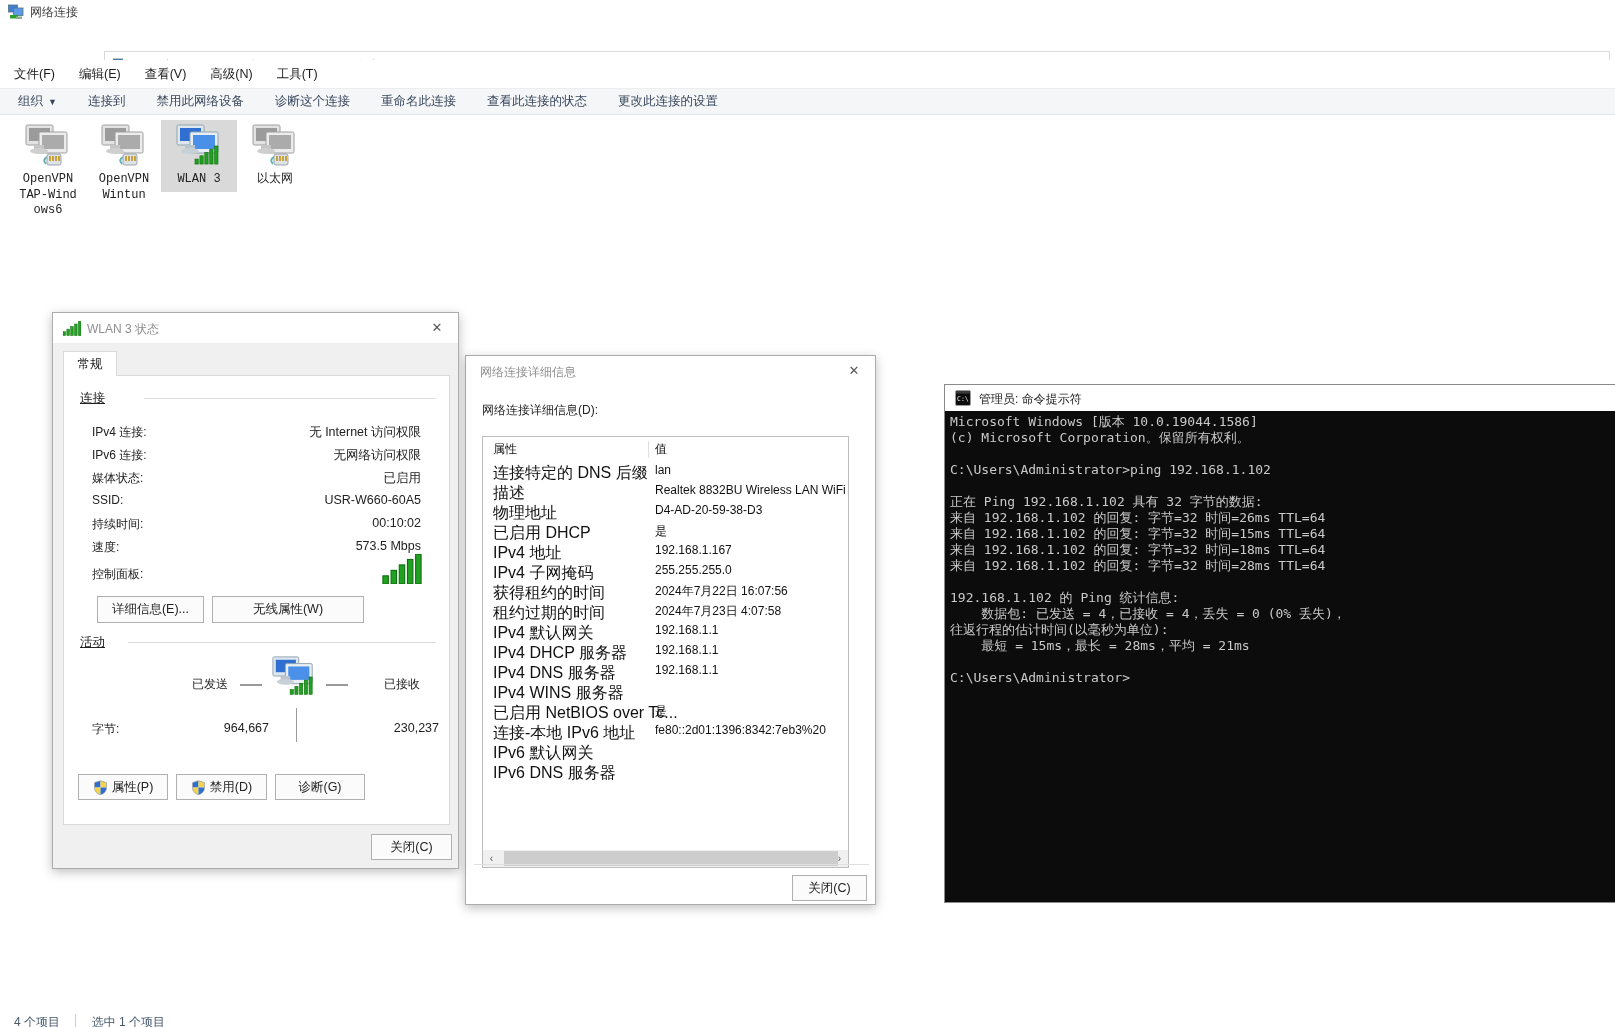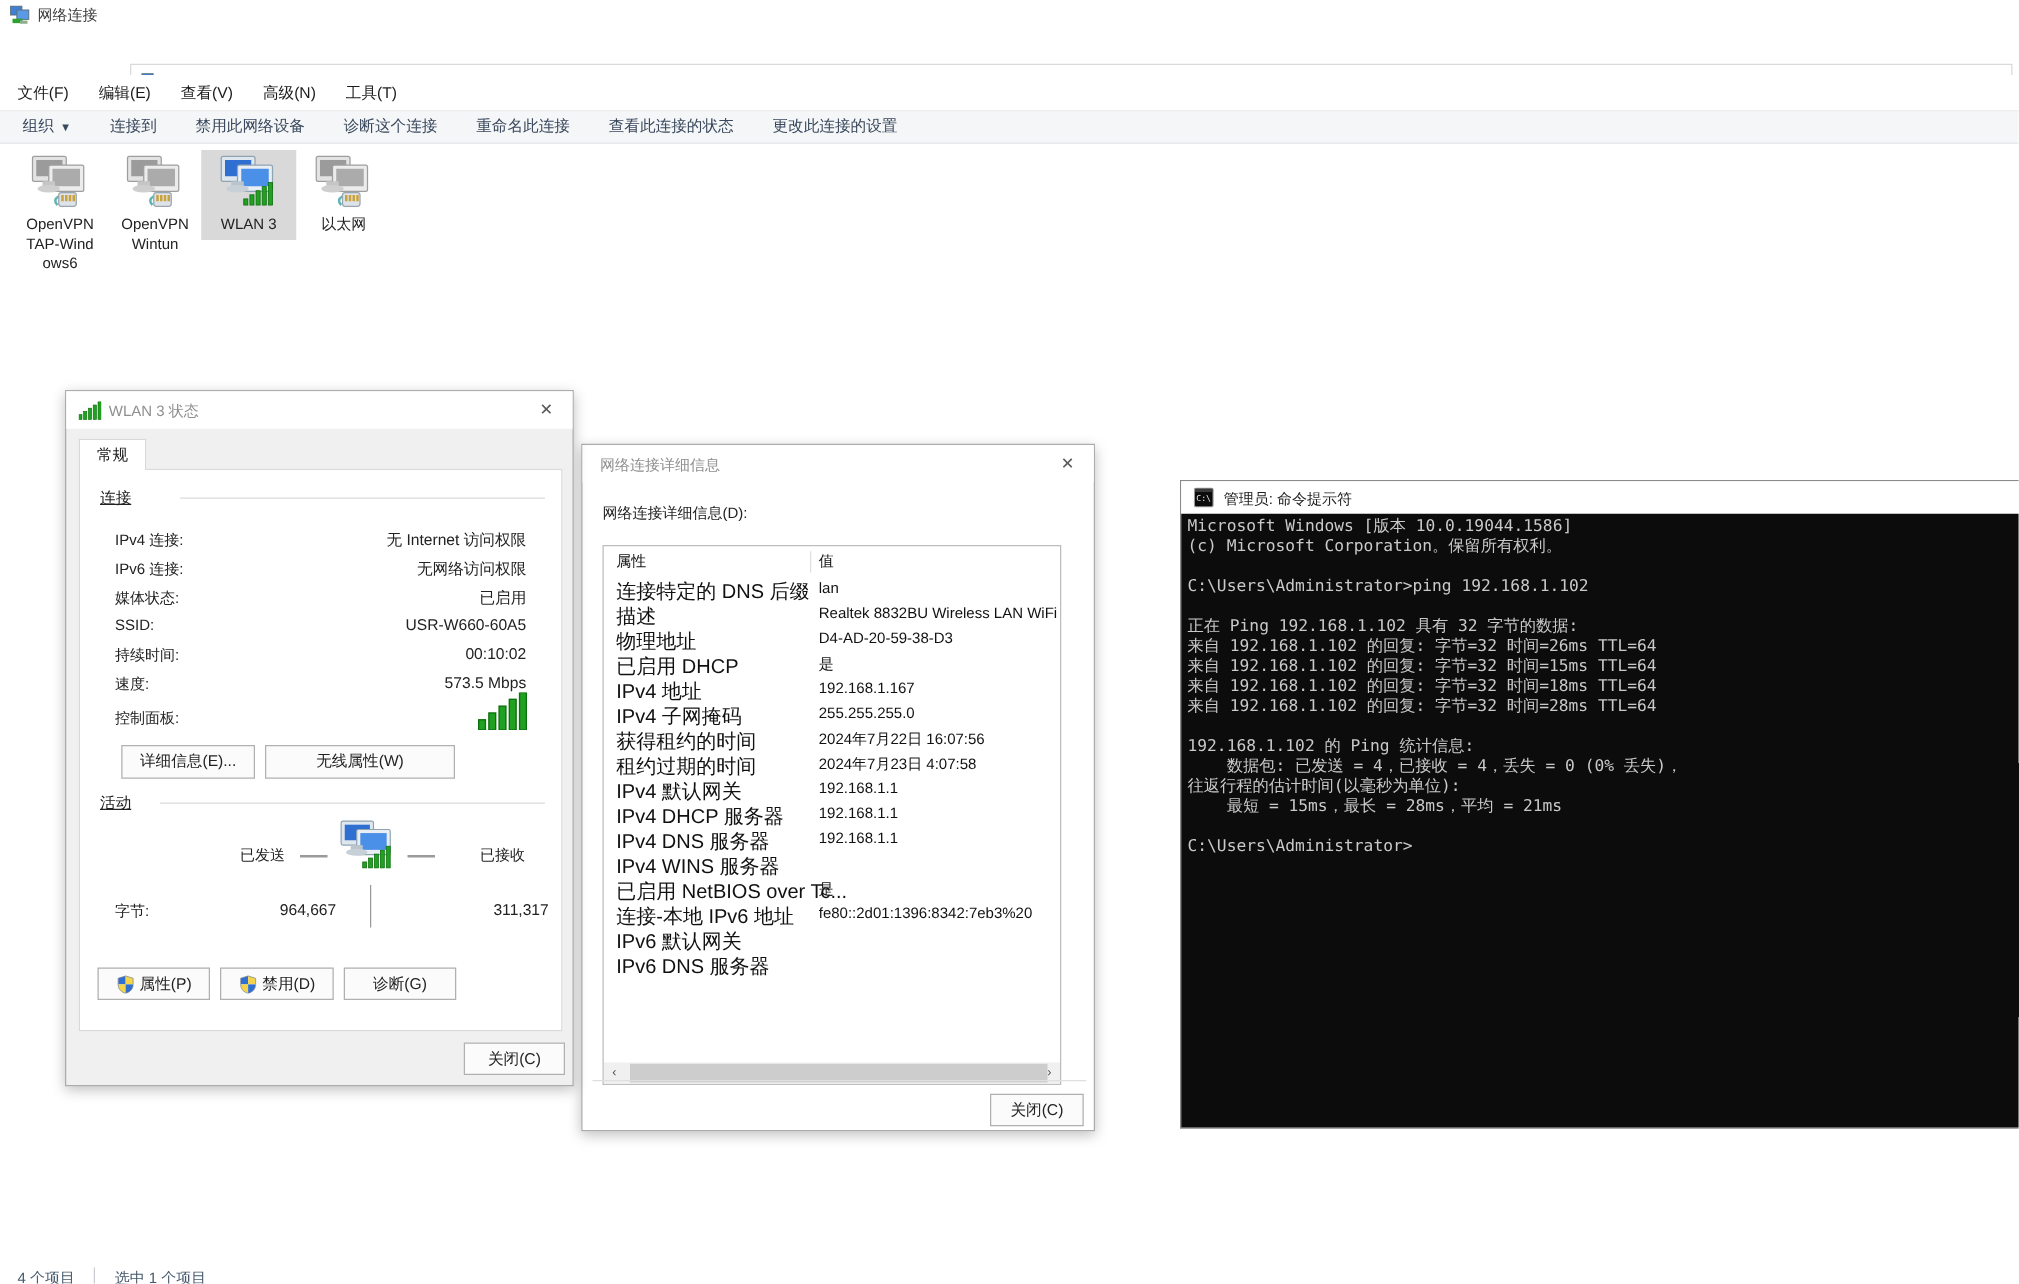--- a/index.html
+++ b/index.html
@@ -18,21 +18,21 @@
               display:flex;align-items:center;padding-left:8px;box-sizing:border-box;}
   .crumbsep{color:#8a8a8a;font-size:12px;margin:0 9px;}
   .crumb{font-size:12.5px;color:#333;}
   .menubar{left:0;top:60px;width:1615px;height:28px;background:#fff;display:flex;align-items:center;padding-left:14px;box-sizing:border-box;}
   .menuitem{font-size:12.5px;color:#1b1b1b;margin-right:24px;}
   .toolbar{left:0;top:88px;width:1615px;height:27px;background:#f5f6f7;border-top:1px solid #ebedef;border-bottom:1px solid #e3e6e9;
            display:flex;align-items:center;padding-left:18px;box-sizing:border-box;}
   .toolitem{font-size:12.5px;color:#39485c;margin-right:31px;white-space:nowrap;}
   .caret{font-size:9px;color:#39485c;margin-left:5px;}
   
-  .fitem{top:120px;width:76px;text-align:center;}
+  .fitem{top:120px;width:76px;text-align:center;font-family:Liberation Mono, monospace;}
   .fitem.sel{background:#d9d9d9;height:72px;}
   .fico{display:block;margin:2px auto 2px auto;}
   .flabel{font-size:12px;color:#222;line-height:15.5px;}
   .statusbar{left:14px;top:1014px;font-size:12px;color:#45586c;white-space:nowrap;}
   .statussep{display:inline-block;width:1px;height:14px;background:#c9cdd2;margin:0 12px;vertical-align:-2px;}
   
   .dlg{background:#f0f0f0;border:1px solid #acacac;box-shadow:0 3px 10px rgba(0,0,0,.25);box-sizing:border-box;}
   .dlg-tb{position:absolute;left:0;top:0;right:0;height:30px;background:#fff;}
   .dlg-title{position:absolute;left:34px;top:8px;font-size:12px;color:#8f8f8f;white-space:nowrap;}
   .dlg-title.noicon{left:14px;text-align:center;}
@@ -258,21 +258,21 @@
           <g transform="translate(20,24) scale(0.82)">
             <use href="#sigbars"></use>
           </g>
       </svg>
       <div class="dash" style="left:262px;top:308px"></div>
       <span class="lab" style="left:320px;top:300px">已接收</span>
 
       <span class="lab" style="left:28px;top:345px">字节:</span>
       <span class="val" style="left:120px;top:345px;width:85px">964,667</span>
       <div class="vline" style="left:232px;top:332px;height:34px"></div>
-      <span class="val" style="left:290px;top:345px;width:85px">311,317</span>
+      <span class="val" style="left:290px;top:345px;width:85px">230,237</span>
 
       <div class="btn" style="left:14px;top:398px;width:90px;height:26px">
         <svg width="15" height="15" viewBox="0 0 20 20" style="margin-right:4px">
             <use href="#uac-shield"></use>
           </svg>
         <span>属性(P)</span>
       </div>
       <div class="btn" style="left:112px;top:398px;width:91px;height:26px">
         <svg width="15" height="15" viewBox="0 0 20 20" style="margin-right:4px">
             <use href="#uac-shield"></use>

